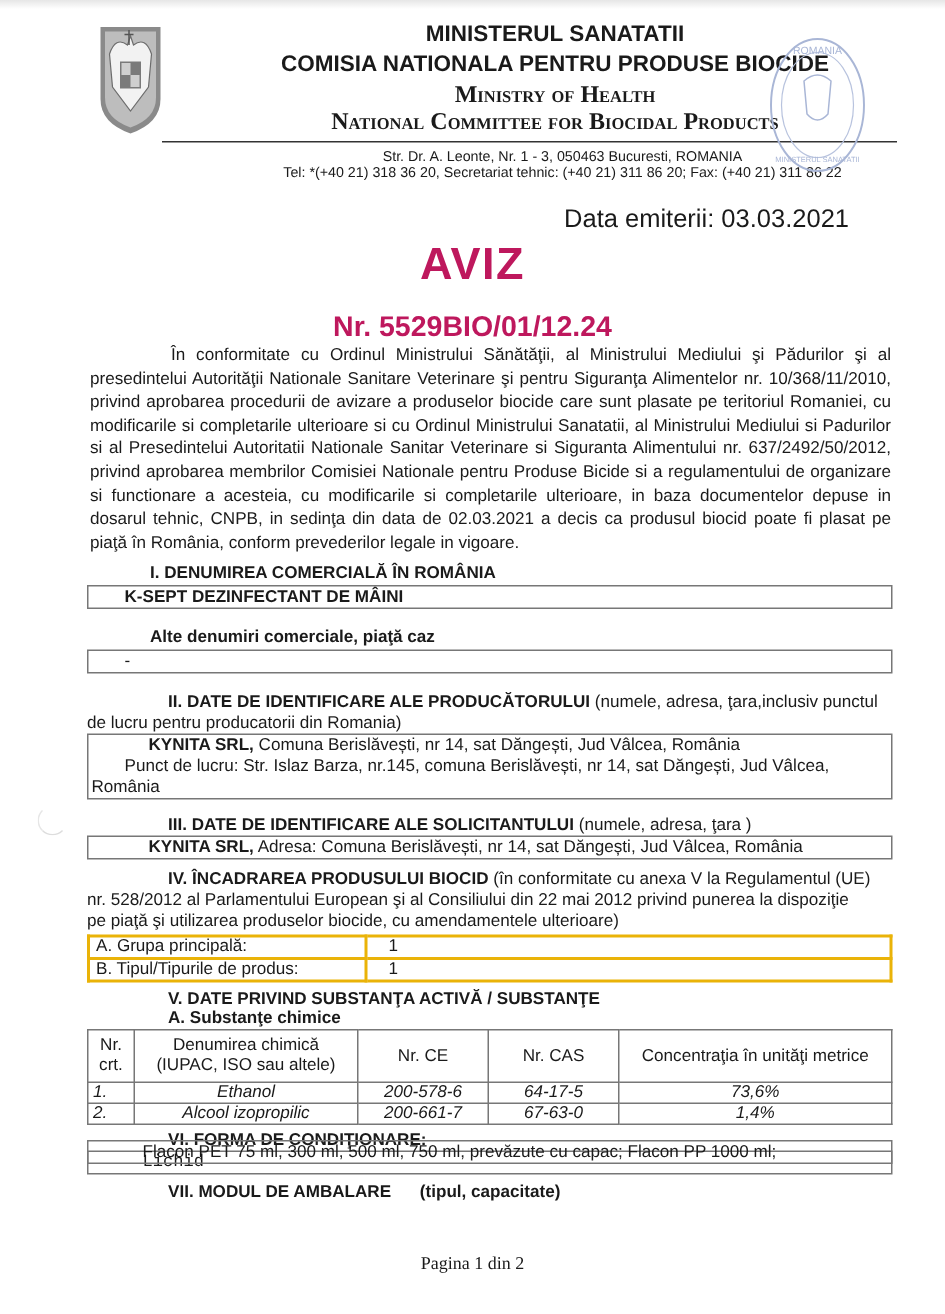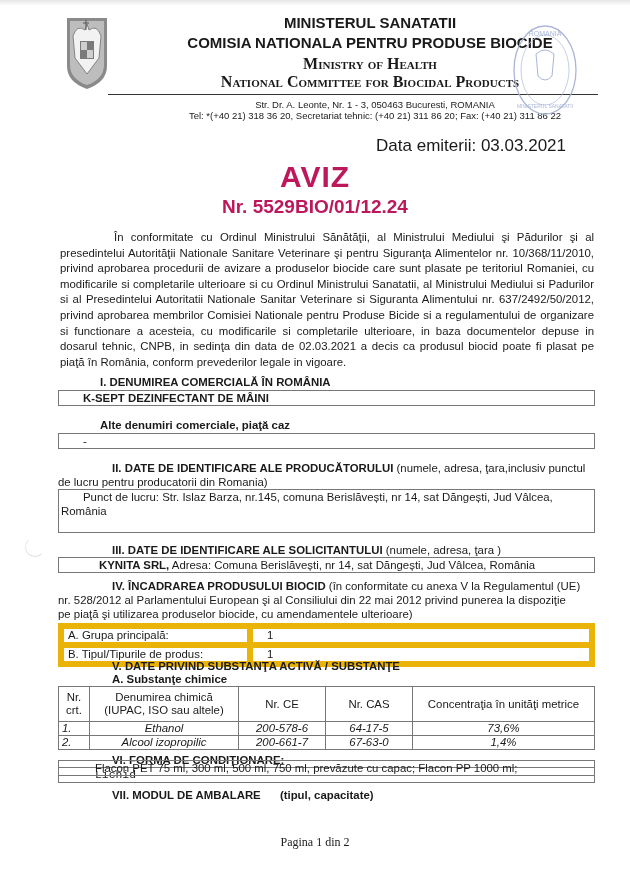--- a/index.html
+++ b/index.html
@@ -13,29 +13,29 @@
   .h3 { top:55px; font-family:"Liberation Serif", serif; font-size:14px; font-variant:small-caps; font-size:16px; }
   .h4 { top:73px; font-family:"Liberation Serif", serif; font-variant:small-caps; font-size:16px; }
   .hrule { position:absolute; left:108px; top:94px; width:490px; height:0; border-top:1.5px solid #333; }
   .addr { position:absolute; left:150px; width:450px; text-align:center; font-size:9.5px; white-space:nowrap; }
   .a1 { top:99px; }
   .a2 { top:110px; }
   .stamp { position:absolute; left:512px; top:24px; width:66px; height:92px; }
   .date { position:absolute; right:64px; top:136px; font-size:17px; }
   .title { position:absolute; left:0; width:630px; text-align:center; font-weight:bold; color:#be185d; }
   .t1 { top:160px; font-size:30px; letter-spacing:1px; }
-  .t2 { top:196px; font-size:19px; }
+  .t2 { top:208px; font-size:19px; }
   .intro { position:absolute; left:60px; top:230px; width:534px; font-size:11.4px; line-height:15.6px; text-align:justify; }
   .intro p { margin:0; text-indent:54px; }
   .sec { position:absolute; font-size:11.4px; white-space:nowrap; }
   .b { font-weight:bold;padding-left:16px; }
   .box { position:absolute; left:58px; width:537px; border:1px solid #777; box-sizing:border-box; font-size:11.4px; line-height:14px; }
   .box .in { padding-left:24px; }
   .tbl { position:absolute; border-collapse:collapse; font-size:11.4px; }
-  .tbl td { border:6px solid #eab308; padding:0 4px; height:13px; line-height:13px; }
+  .tbl td { border:2px solid #eab308; padding:0 4px; height:13px; line-height:13px; }
   .chem { position:absolute; left:58px; top:686px; width:537px; border-collapse:collapse; font-size:11.4px; }
   .chem td { border:1px solid #777; text-align:center; padding:0 3px; line-height:13px; }
   .chem tr.hd td { height:34px; }
   .chem tr.row td { font-style:italic; height:13px; }
   .chem td.l { text-align:left; }
   .footer { position:absolute; left:0; width:630px; top:835px; text-align:center; font-family:"Liberation Serif", serif; font-size:12px; }
   .spinner { position:absolute; left:25px; top:537px; width:18px; height:18px; border-radius:50%; border:1px solid transparent; border-bottom-color:#ddd; border-left-color:#e6e6e6; }
 </style>
 </head>
 <body>
@@ -83,20 +83,21 @@
   <div class="in b">K-SEPT DEZINFECTANT DE MÂINI</div>
 </div>
 <div class="sec b" style="left:84px; top:419px;">Alte denumiri comerciale, piaţă caz</div>
 <div class="box" style="top:433px; height:16px;">
   <div class="in">-</div>
 </div>
 
 <div class="sec" style="left:96px; top:462px;"><span class="b">II. DATE DE IDENTIFICARE ALE PRODUCĂTORULUI</span><span> (numele, adresa, ţara,inclusiv punctul</span></div>
 <div class="sec" style="left:58px; top:476px;">de lucru pentru producatorii din Romania)</div>
 <div class="box" style="top:489px; height:44px;">
+  <div class="in"><span class="b">KYNITA SRL,</span><span> Comuna Berislăvești, nr 14, sat Dăngești, Jud Vâlcea, România</span></div>
   <div class="in">Punct de lucru: Str. Islaz Barza, nr.145, comuna Berislăvești, nr 14, sat Dăngești, Jud Vâlcea,</div>
   <div style="padding-left:2px;">România</div>
 </div>
 
 <div class="sec" style="left:96px; top:544px;"><span class="b">III. DATE DE IDENTIFICARE ALE SOLICITANTULUI</span><span> (numele, adresa, ţara )</span></div>
 <div class="box" style="top:557px; height:16px;">
   <div class="in"><span class="b">KYNITA SRL,</span><span> Adresa: Comuna Berislăvești, nr 14, sat Dăngești, Jud Vâlcea, România</span></div>
 </div>
 
 <div class="sec" style="left:96px; top:580px;"><span class="b">IV. ÎNCADRAREA PRODUSULUI BIOCID</span><span> (în conformitate cu anexa V la Regulamentul (UE)</span></div>

